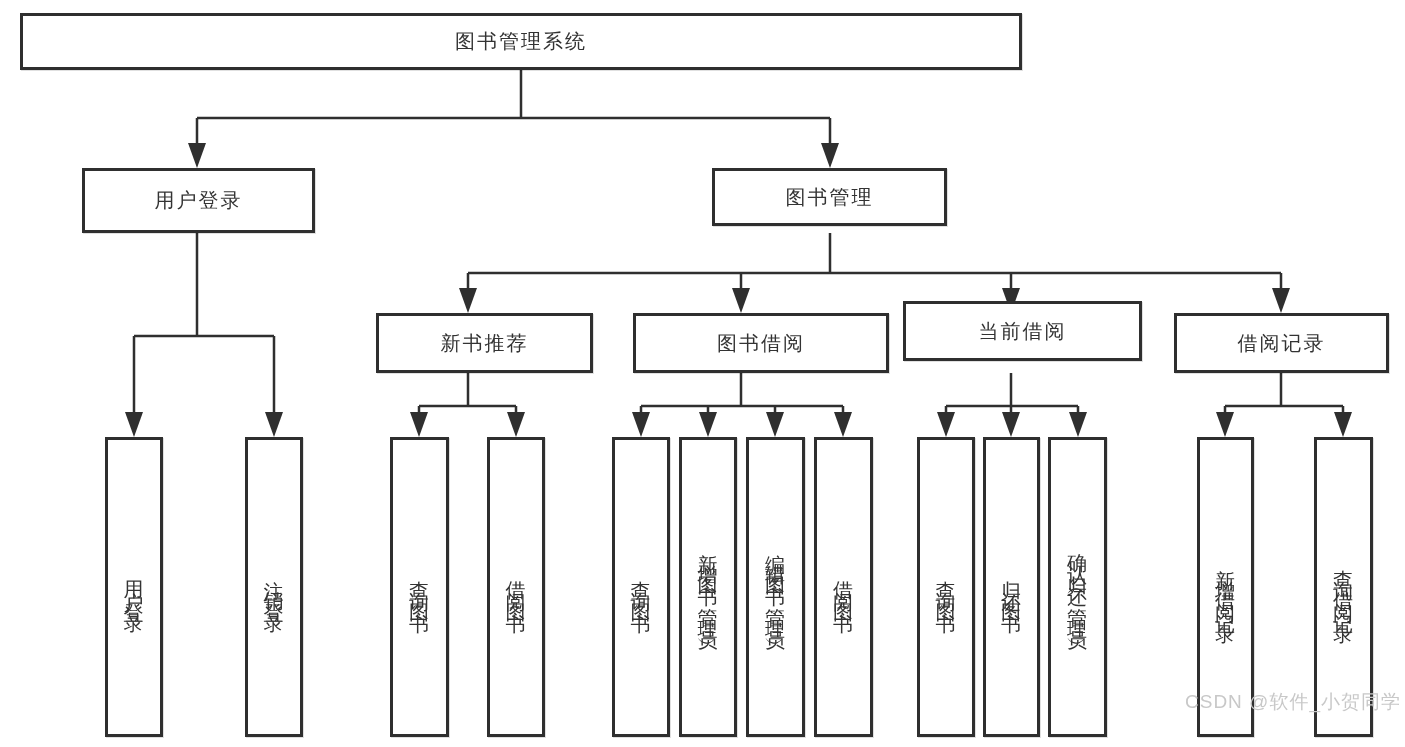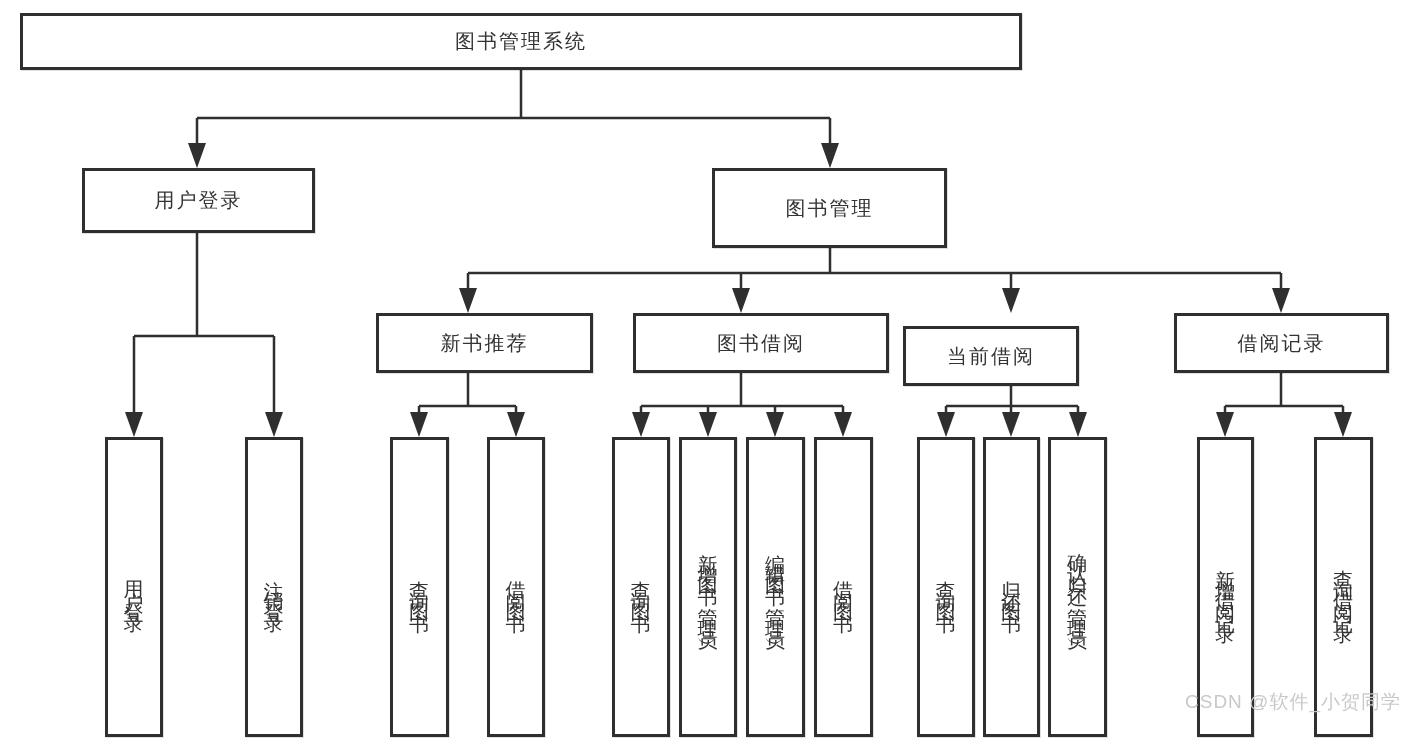--- a/index.html
+++ b/index.html
@@ -101,25 +101,25 @@
       <polygon points="1002,412 1020,412 1011,437"></polygon>
       <polygon points="1069,412 1087,412 1078,437"></polygon>
       <polygon points="1216,412 1234,412 1225,437"></polygon>
       <polygon points="1334,412 1352,412 1343,437"></polygon>
     </g>
   </svg>
 
   <div class="node hnode" style="left:20px; top:13px; width:1002px; height:57px;">图书管理系统</div>
 
   <div class="node hnode" style="left:82px; top:168px; width:233px; height:65px;">用户登录</div>
-  <div class="node hnode" style="left:712px; top:168px; width:235px; height:80px;">图书管理</div>
+  <div class="node hnode" style="left:712px; top:168px; width:235px; height:58px;">图书管理</div>
 
   <div class="node hnode" style="left:376px; top:313px; width:217px; height:60px;">新书推荐</div>
   <div class="node hnode" style="left:633px; top:313px; width:256px; height:60px;">图书借阅</div>
-  <div class="node hnode" style="left:903px; top:326px; width:176px; height:60px;">当前借阅</div>
+  <div class="node hnode" style="left:903px; top:301px; width:239px; height:60px;">当前借阅</div>
   <div class="node hnode" style="left:1174px; top:313px; width:215px; height:60px;">借阅记录</div>
 
   <div class="node vnode" style="left:105px; top:437px; width:58px; height:300px;">用户登录</div>
   <div class="node vnode" style="left:245px; top:437px; width:58px; height:300px;">注销登录</div>
 
   <div class="node vnode" style="left:390px; top:437px; width:59px; height:300px;">查询图书</div>
   <div class="node vnode" style="left:487px; top:437px; width:58px; height:300px;">借阅图书</div>
 
   <div class="node vnode" style="left:612px; top:437px; width:58px; height:300px;">查询图书</div>
   <div class="node vnode" style="left:679px; top:437px; width:58px; height:300px;">新增图书（管理员）</div>

